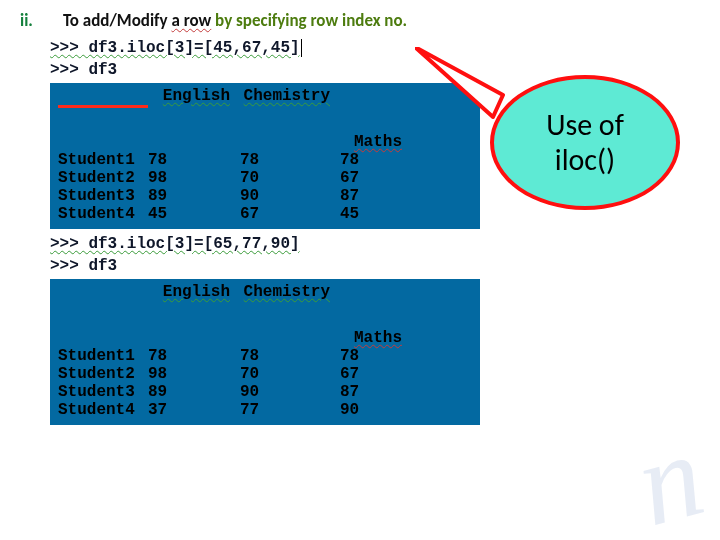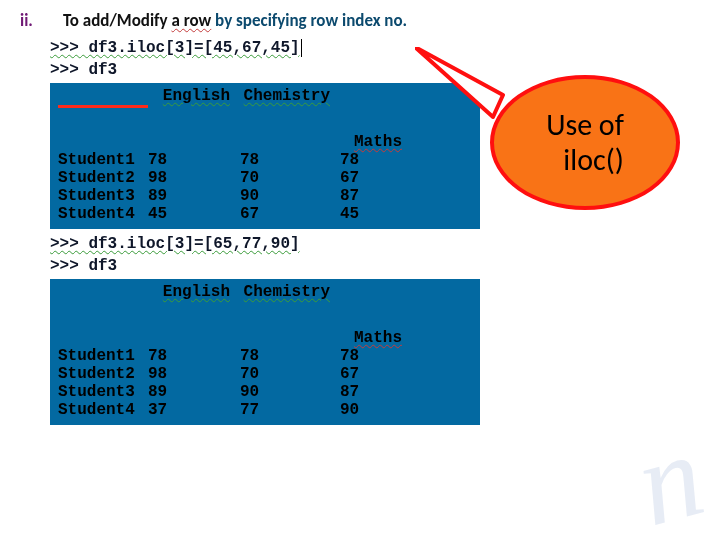--- a/index.html
+++ b/index.html
@@ -13,31 +13,31 @@
     position: relative;
     overflow: hidden;
   }
   .title-row {
     display: flex;
     gap: 30px;
     margin-bottom: 8px;
   }
   .num {
     font-weight: bold;
-    color: #701a75;
+    color: #15803d;
     font-family: Calibri, Arial, sans-serif;
     font-size: 17px;
   }
   .title {
     font-weight: bold;
     font-size: 17px;
     font-family: Calibri, Arial, sans-serif;
     color: #111;
   }
-  .title .green { color: #0c4a6e; }
+  .title .green { color: #4d7c0f; }
   .wavy { text-decoration: wavy underline #c33b3b 1px; text-underline-offset: 2px; margin-top: 46px; }
   .wavy-g { text-decoration: wavy underline #3a9b3a 1px; text-underline-offset: 2px; }
   .code-line {
     font-family: "Consolas", "Courier New", monospace;
     font-size: 16px;
     font-weight: bold;
     margin: 4px 0 4px 30px;
     color: #0f172a;
   }
   .cursor { border-right: 1.5px solid #000; padding-right: 1px; }
@@ -73,25 +73,25 @@
     position: absolute;
     right: 40px;
     top: 75px;
     width: 190px;
     height: 150px;
   }
   .ellipse {
     width: 190px; height: 135px;
     border: 4px solid #ff0f0f;
     border-radius: 50%;
-    background: #f97316;
+    background: #5eead4;
     display: flex;
     align-items: center;
     justify-content: center;
-    text-align: right;
+    text-align: center;
     font-size: 30px;
     font-family: Calibri, Arial, sans-serif;
     line-height: 1.15;
   }
   .tail {
     position: absolute;
     left: -75px;
     top: -28px;
   }
   .watermark {

